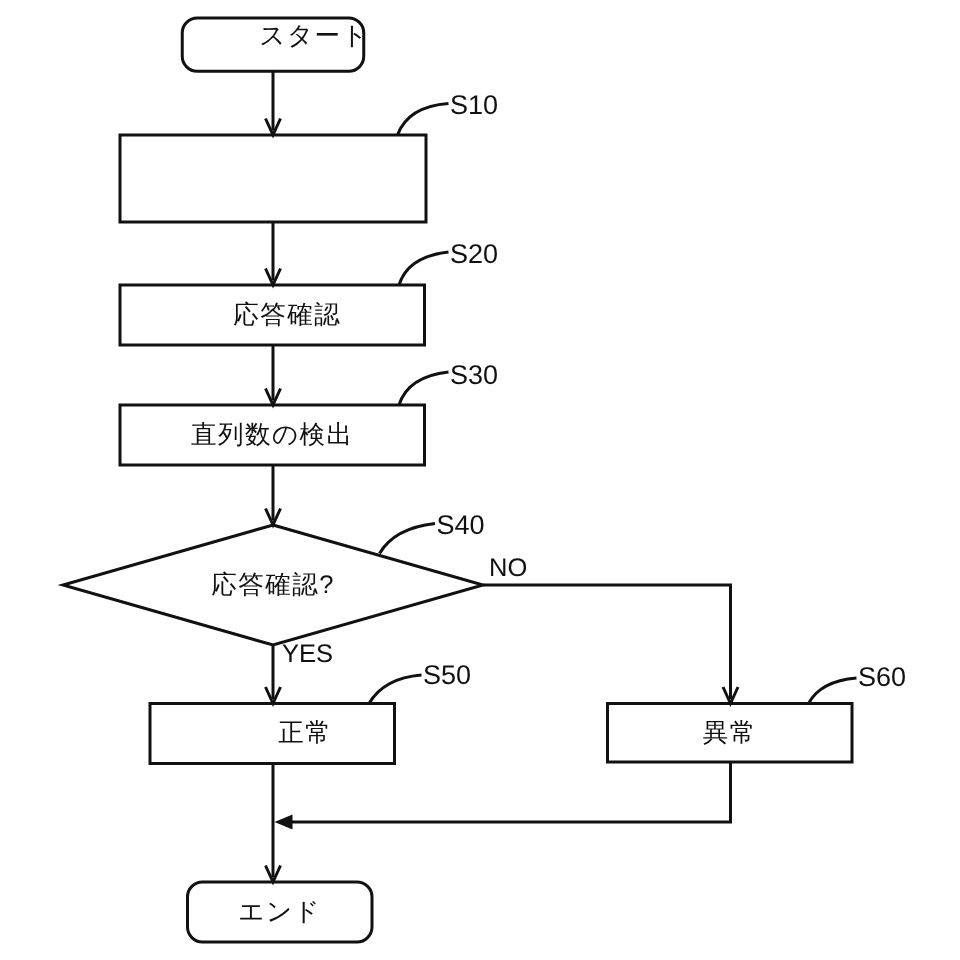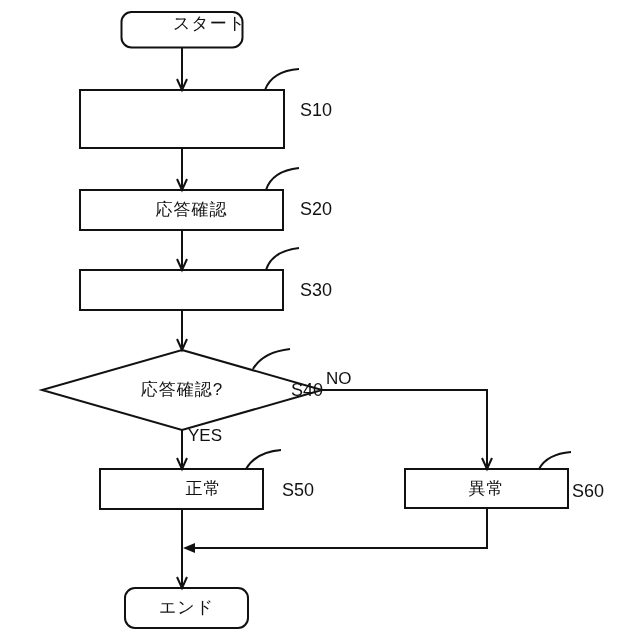--- a/index.html
+++ b/index.html
@@ -35,21 +35,20 @@
   .node-text.two-line {
     flex-direction: column;
     line-height: 1.35;
   }
   .step-label {
     position: absolute;
     color: #111111;
     font-size: 18px;
     font-weight: 400;
     white-space: nowrap;
-    margin-top: 40px;
   }
   .branch-label {
     position: absolute;
     color: #111111;
     font-size: 17px;
     white-space: nowrap;
   }
 </style>
 </head>
 <body>
@@ -96,20 +95,21 @@
     </g>
 
     <path d="M183 548 L195 543 L195 553 Z" fill="#111111" stroke="none"></path>
   </svg>
 
   <div class="node-text" style="left:121px; top:12px;  width:121px; height:24px;margin-left:28px;">スタート</div>
 
 
   <div class="node-text" style="left:80px; top:190px; width:223px; height:40px;">応答確認</div>
 
+  <div class="node-text" style="left:80px; top:270px; width:203px; height:40px;">直列数の検出</div>
 
   <div class="node-text" style="left:42px; top:350px; width:280px; height:80px;">応答確認?</div>
 
   <div class="node-text" style="left:100px; top:469px; width:163px; height:40px;padding-left:22px;">正常</div>
 
   <div class="node-text" style="left:125px; top:588px; width:123px; height:40px;">エンド</div>
 
   <div class="node-text" style="left:405px; top:469px; width:163px; height:39px;">異常</div>
 
   <div class="step-label" style="left:300px; top:60px;">S10</div>

